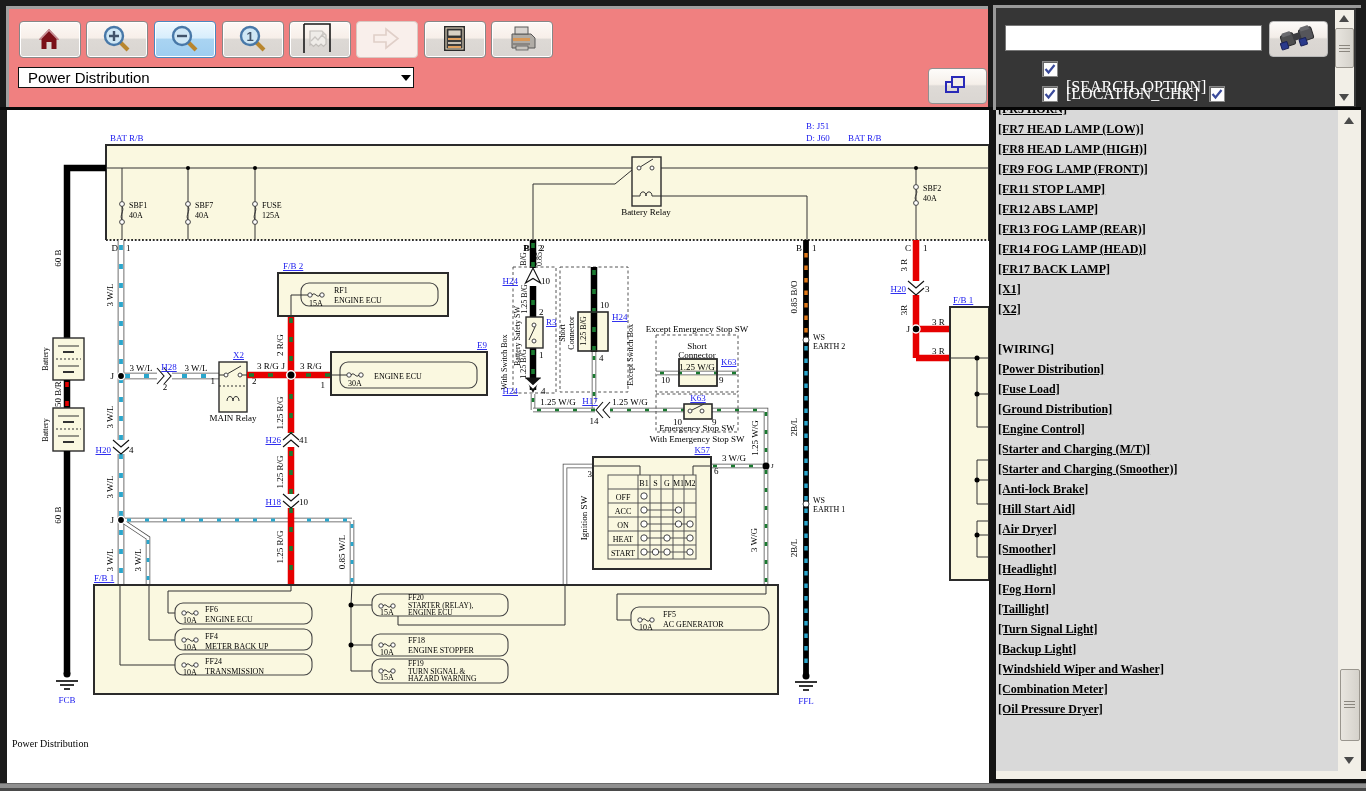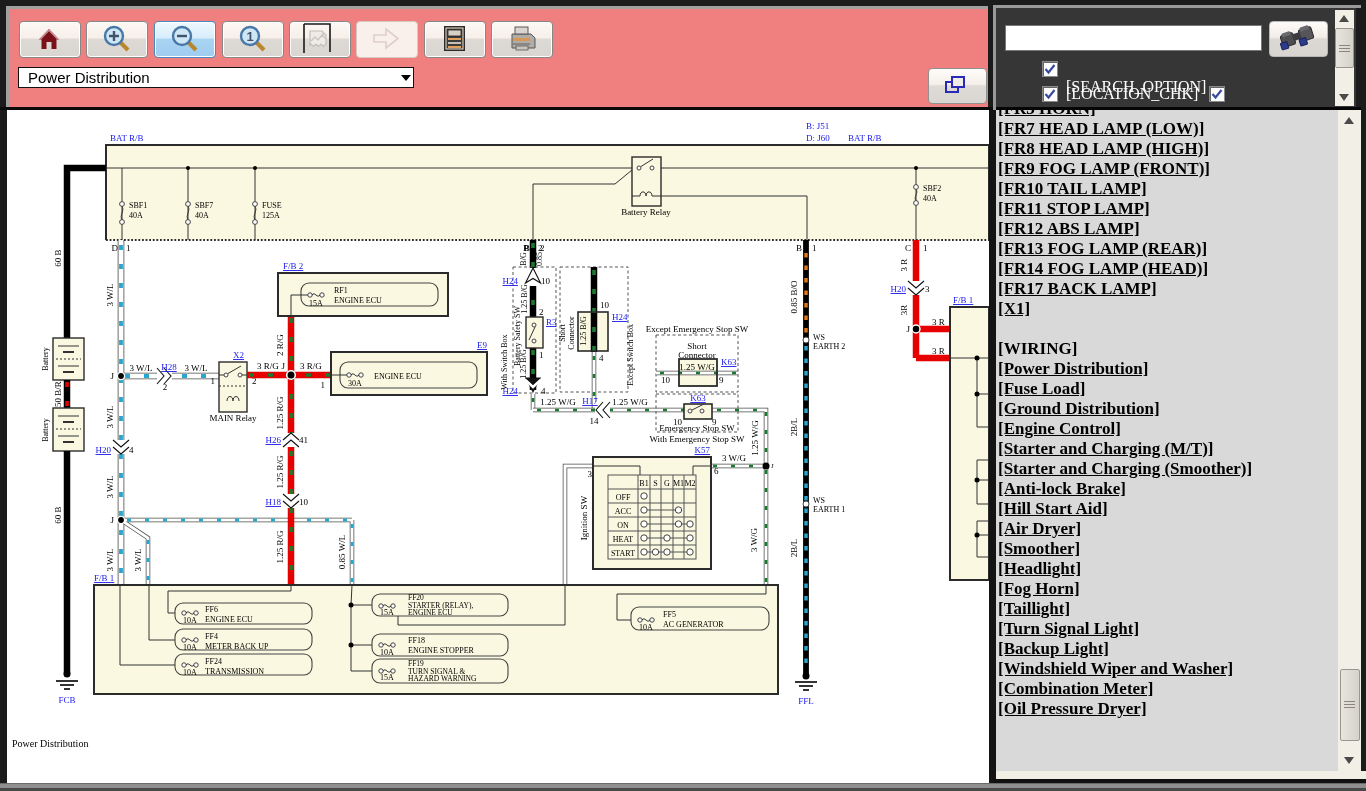--- a/index.html
+++ b/index.html
@@ -9,21 +9,21 @@
 #tbgrayT{left:6px;top:6px;width:982px;height:3px;background:#a0a0a0;}
 #blackline{left:0px;top:107px;width:996px;height:3px;background:#0a0a0a;}
 #canvas{left:7px;top:110px;width:982px;height:673px;background:#ffffff;}
 #canvasRborder{left:989px;top:110px;width:7px;height:673px;background:#141414;}
 #panelborderT{left:993px;top:5px;width:373px;height:3px;background:#999;}
 #panelborderL{left:993px;top:5px;width:3px;height:105px;background:#999;}
 #searchpanel{left:996px;top:8px;width:360px;height:99px;background:#363636;}
 #srchline{left:996px;top:107px;width:370px;height:4px;background:#050505;}
 #sidelist{left:996px;top:110px;width:342px;height:661px;background:#D9D9D9;overflow:hidden;}
 #listinner{position:absolute;left:2px;top:-11px;width:340px;}
-.li{height:20px;line-height:20px;font-family:"Liberation Serif",serif;font-weight:bold;font-size:17px;color:#000;white-space:nowrap;}
+.li{height:20px;line-height:20px;font-family:"Liberation Serif",serif;font-weight:bold;font-size:12px;color:#000;white-space:nowrap;}
 .li u{text-decoration:underline;}
 #listscroll{left:1338px;top:110px;width:23px;height:661px;background:#F2EFE7;}
 #rightedge{left:1361px;top:0px;width:5px;height:791px;background:#1b1b1b;}
 #bottombar{left:0px;top:783px;width:1366px;height:8px;background:#8f8f8f;border-top:1px solid #6a6a6a;}
 #bottomdark{left:0px;top:788px;width:1366px;height:3px;background:#4a4a4a;}
 .btn{position:absolute;top:21px;width:60px;height:35px;border:1px solid #878787;border-radius:4px;background:linear-gradient(#fdf8f5 0%,#f7efe9 45%,#ddd9d5 50%,#d9d5d1 100%);box-shadow:inset 0 0 0 1px #fff;}
 .btnsel{background:linear-gradient(#eef8fe 0%,#d8eefc 45%,#a9d4f2 50%,#9fcdf0 100%);border:1px solid #4a88c0;}
 .btndis{background:#f9efeb;border:1px solid #d8c8c2;box-shadow:none;}
 .btn svg{position:absolute;left:0;top:0;}
 #dropdown{left:18px;top:67px;width:396px;height:21px;background:#fff;border:1px solid #111;font-size:15px;color:#000;line-height:19px;padding-left:9px;box-sizing:border-box;}
@@ -592,27 +592,27 @@
 <div class="abs" id="panelborderT"></div>
 <div class="abs" id="panelborderL"></div>
 <div class="abs" id="searchpanel"></div>
 <div class="abs" id="srchline"></div>
 <div class="abs" id="sidelist">
     <div id="listinner">
 <div class="li"><u>[FR3 HORN]</u></div>
 <div class="li"><u>[FR7 HEAD LAMP (LOW)]</u></div>
 <div class="li"><u>[FR8 HEAD LAMP (HIGH)]</u></div>
 <div class="li"><u>[FR9 FOG LAMP (FRONT)]</u></div>
-<div class="li"><u>[FR10 TAIL LAMP]</u></div>
 <div class="li"><u>[FR11 STOP LAMP]</u></div>
 <div class="li"><u>[FR12 ABS LAMP]</u></div>
 <div class="li"><u>[FR13 FOG LAMP (REAR)]</u></div>
 <div class="li"><u>[FR14 FOG LAMP (HEAD)]</u></div>
 <div class="li"><u>[FR17 BACK LAMP]</u></div>
 <div class="li"><u>[X1]</u></div>
+<div class="li"><u>[X2]</u></div>
 <div class="li">&nbsp;</div>
 <div class="li">[WIRING]</div>
 <div class="li"><u>[Power Distribution]</u></div>
 <div class="li"><u>[Fuse Load]</u></div>
 <div class="li"><u>[Ground Distribution]</u></div>
 <div class="li"><u>[Engine Control]</u></div>
 <div class="li"><u>[Starter and Charging (M/T)]</u></div>
 <div class="li"><u>[Starter and Charging (Smoother)]</u></div>
 <div class="li"><u>[Anti-lock Brake]</u></div>
 <div class="li"><u>[Hill Start Aid]</u></div>

